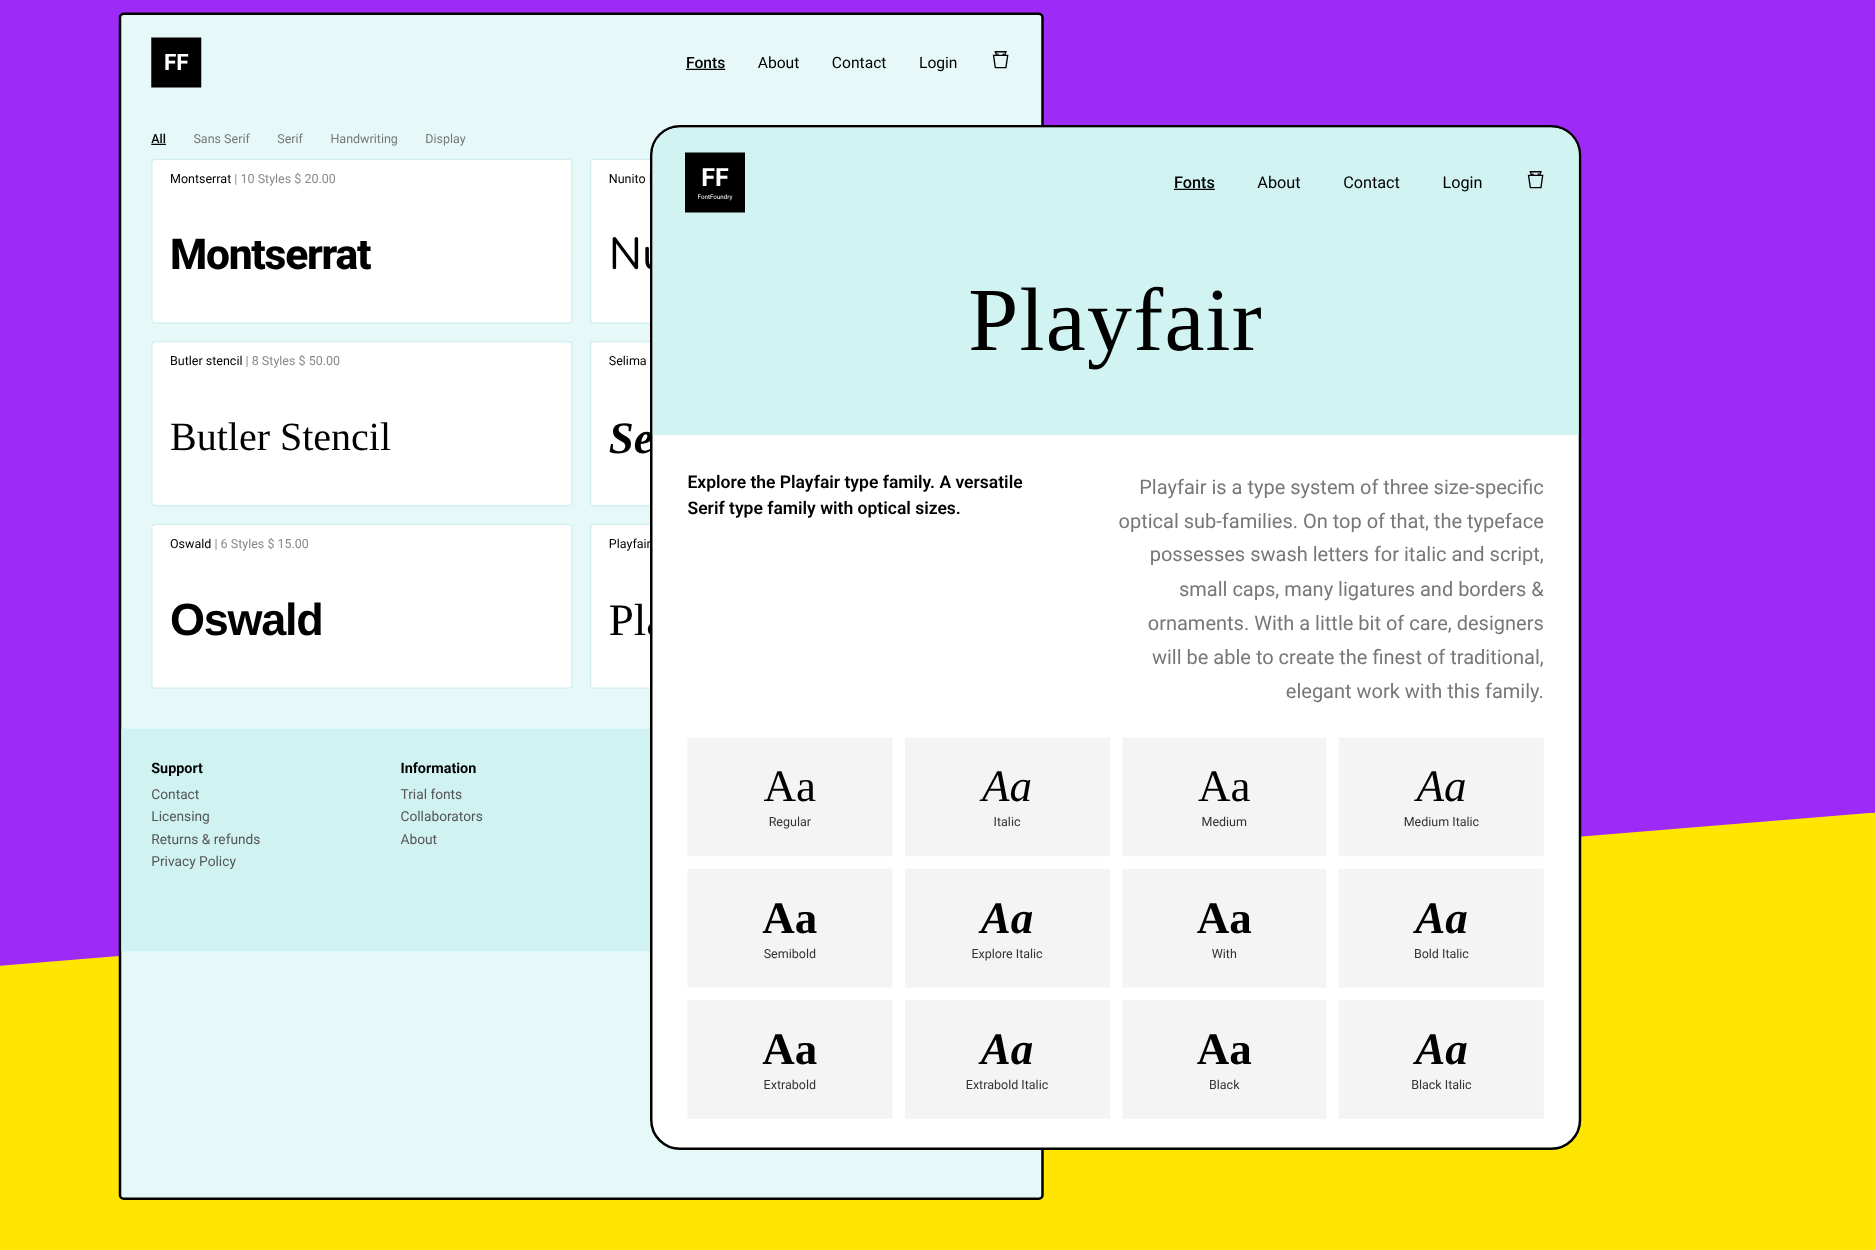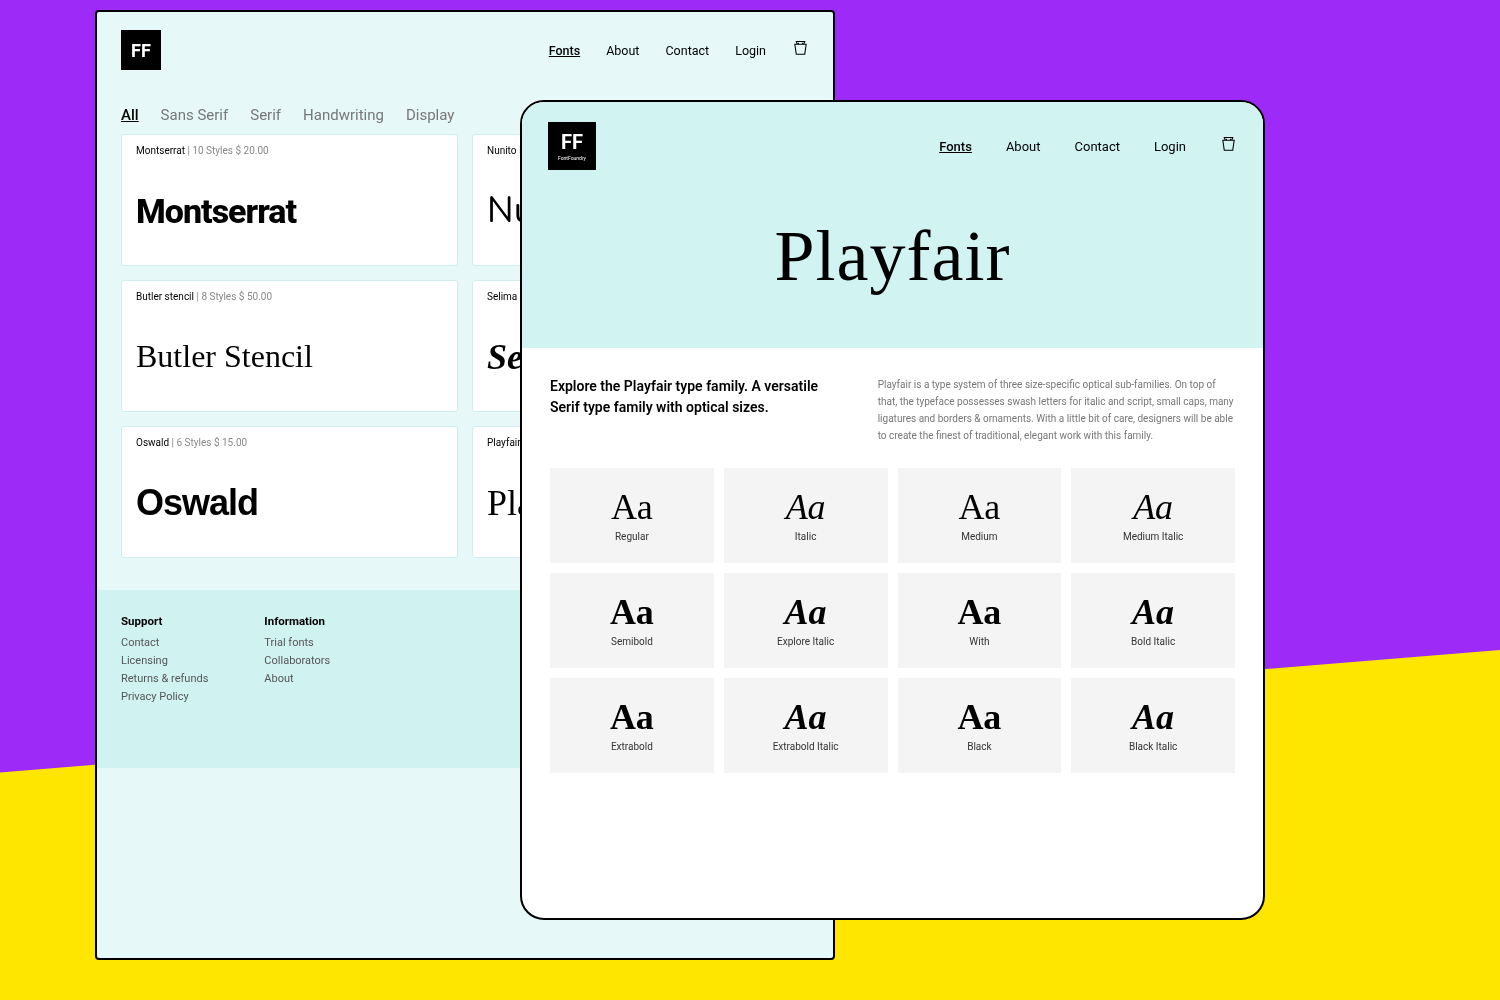--- a/index.html
+++ b/index.html
@@ -17,56 +17,56 @@
     position:absolute; left:95px; top:10px; width:740px; height:950px;
     background:#e6f9f8; border:2px solid #000; border-radius:4px; z-index:1; overflow:hidden;
     font-size:11px;
   }
   .w1-header{ display:flex; align-items:center; justify-content:space-between; padding:18px 24px; }
   .logo1 { width:40px; height:40px; background:#000; color:#fff; display:flex; align-items:center; justify-content:center; font-weight:700; font-size:18px;}
   .nav { display:flex; align-items:center; gap:26px; font-size:12.5px;}
   .nav a { color:#000; cursor:pointer;}
   .nav a.active { text-decoration:underline; font-weight:500;}
   .cart svg { width:17px; height:17px; stroke:#000; fill:none; stroke-width:1.5;}
-  .categories { display:flex; gap:22px; padding:18px 24px 10px 24px; font-size:15px; color:#777;}
+  .categories { display:flex; gap:22px; padding:18px 24px 10px 24px; font-size:10px; color:#777;}
   .categories span.active { color:#000; text-decoration:underline; font-weight:500;}
   .categories span { cursor:pointer;}
   .grid { display:grid; grid-template-columns:1fr 1fr; gap:14px; padding:0 24px;}
   .card { background:#fff; border:1px solid #cfeeed; border-radius:3px; padding:10px 14px 0 14px; height:132px; display:flex; flex-direction:column;}
   .card-meta { font-size:10px; color:#888;}
   .card-meta .nm { color:#000;}
   .card-sample { flex:1; display:flex; align-items:center; font-size:34px; color:#000;}
   .s-mont { font-weight:800; letter-spacing:-1px;}
   .s-nunito { font-weight:400; font-size:36px; font-family: "Nunito", Arial, sans-serif;}
   .s-butler { font-family: Georgia, serif; font-size:32px;}
   .s-selima { font-style:italic; font-family: "Brush Script MT", cursive; font-size:36px; font-weight:600;}
   .s-oswald { font-weight:800; font-family: Impact, sans-serif; font-size:36px; letter-spacing:-1px;}
   .s-playfair { font-family:"Times New Roman", serif; font-size:36px;}
   .s-corm { font-family:"Times New Roman", serif; font-size:38px; font-weight:400;}
-  .w1-footer { margin-top:32px; background:#d0f3f2; padding:24px 24px 60px 24px; display:flex; gap:56px; font-size:11px;}
+  .w1-footer { margin-top:32px; background:#d0f3f2; padding:24px 24px 60px 24px; display:flex; gap:112px; font-size:11px;}
   .w1-footer h4{ font-size:11.5px; color:#000; font-weight:700; margin-bottom:8px;}
   .w1-footer div a { display:block; color:#555; margin-bottom:5px; cursor:pointer;}
   
   .win2 {
     position:absolute; left:520px; top:100px; width:745px; height:820px;
     background:#fff; border:2.5px solid #000; border-radius:24px; z-index:2; overflow:hidden;
   }
   .w2-hero { background:#d1f4f3; padding:20px 26px 50px 26px;}
   .w2-hdr { display:flex; align-items:center; justify-content:space-between;}
   .logo2 { width:48px; height:48px; background:#000; color:#fff; display:flex; flex-direction:column; align-items:center; justify-content:center; }
   .logo2 .ff{font-size:20px;font-weight:700; line-height:1;}
   .logo2 .sub{font-size:5px; margin-top:3px;}
   .w2-nav { display:flex; align-items:center; gap:34px; font-size:13px;}
   .w2-nav a{ cursor:pointer; color:#000;}
   .w2-nav a.active{ text-decoration:underline; font-weight:500;}
   .hero-title{ text-align:center; font-family:"Didot","Times New Roman",serif; font-size:72px; font-weight:400; margin-top:45px; letter-spacing:1px;}
   .w2-body{ padding:28px 28px 20px 28px;}
-  .desc-row{ display:flex; gap:40px; font-size:12px;}
+  .desc-row{ display:flex; gap:56px; font-size:12px;}
   .desc-l{ width:42%; font-size:14px; font-weight:600; line-height:1.5; color:#000;}
-  .desc-r{ flex:1; font-size:10px; color:#777; line-height:1.7;}
+  .desc-r{ flex:1; font-size:16px; color:#777; line-height:1.7;text-align:right;}
   .styles-h{ text-align:center; margin-top:48px; font-size:12px; color:#222;}
   .styles-h span{ display:inline-block; border-bottom:1.5px solid #000; padding:6px 16px;}
   .styles-grid{ display:grid; grid-template-columns:repeat(4,1fr); gap:10px; margin-top:24px;}
   .style-card{ background:#f4f4f5; height:95px; display:flex; flex-direction:column; align-items:center; justify-content:center; gap:6px;}
   .style-aa{ font-family:"Times New Roman",serif; font-size:36px; line-height:1;}
   .style-lbl{ font-size:10px; color:#333;}
   .w100 .style-aa{font-weight:400;} .w500 .style-aa{font-weight:500;}
   .w600 .style-aa{font-weight:600;} .w700 .style-aa{font-weight:700;}
   .w800 .style-aa{font-weight:800;} .w900 .style-aa{font-weight:900;}
   .ital .style-aa{font-style:italic;}

